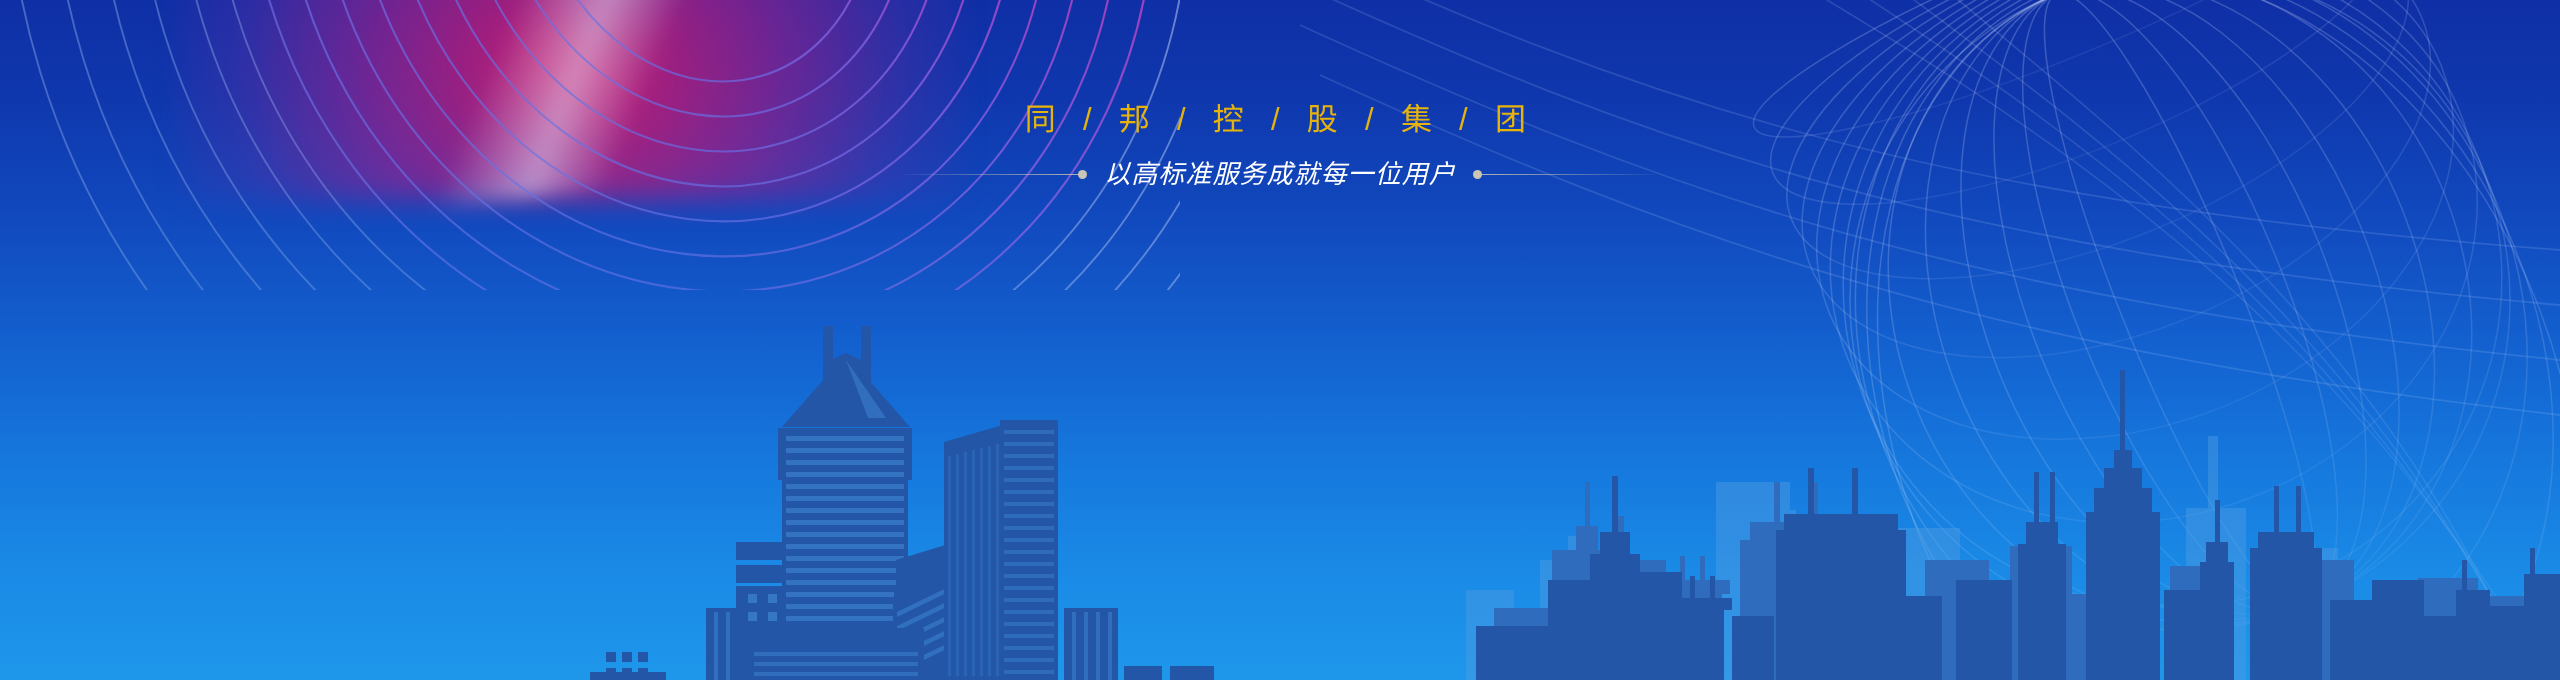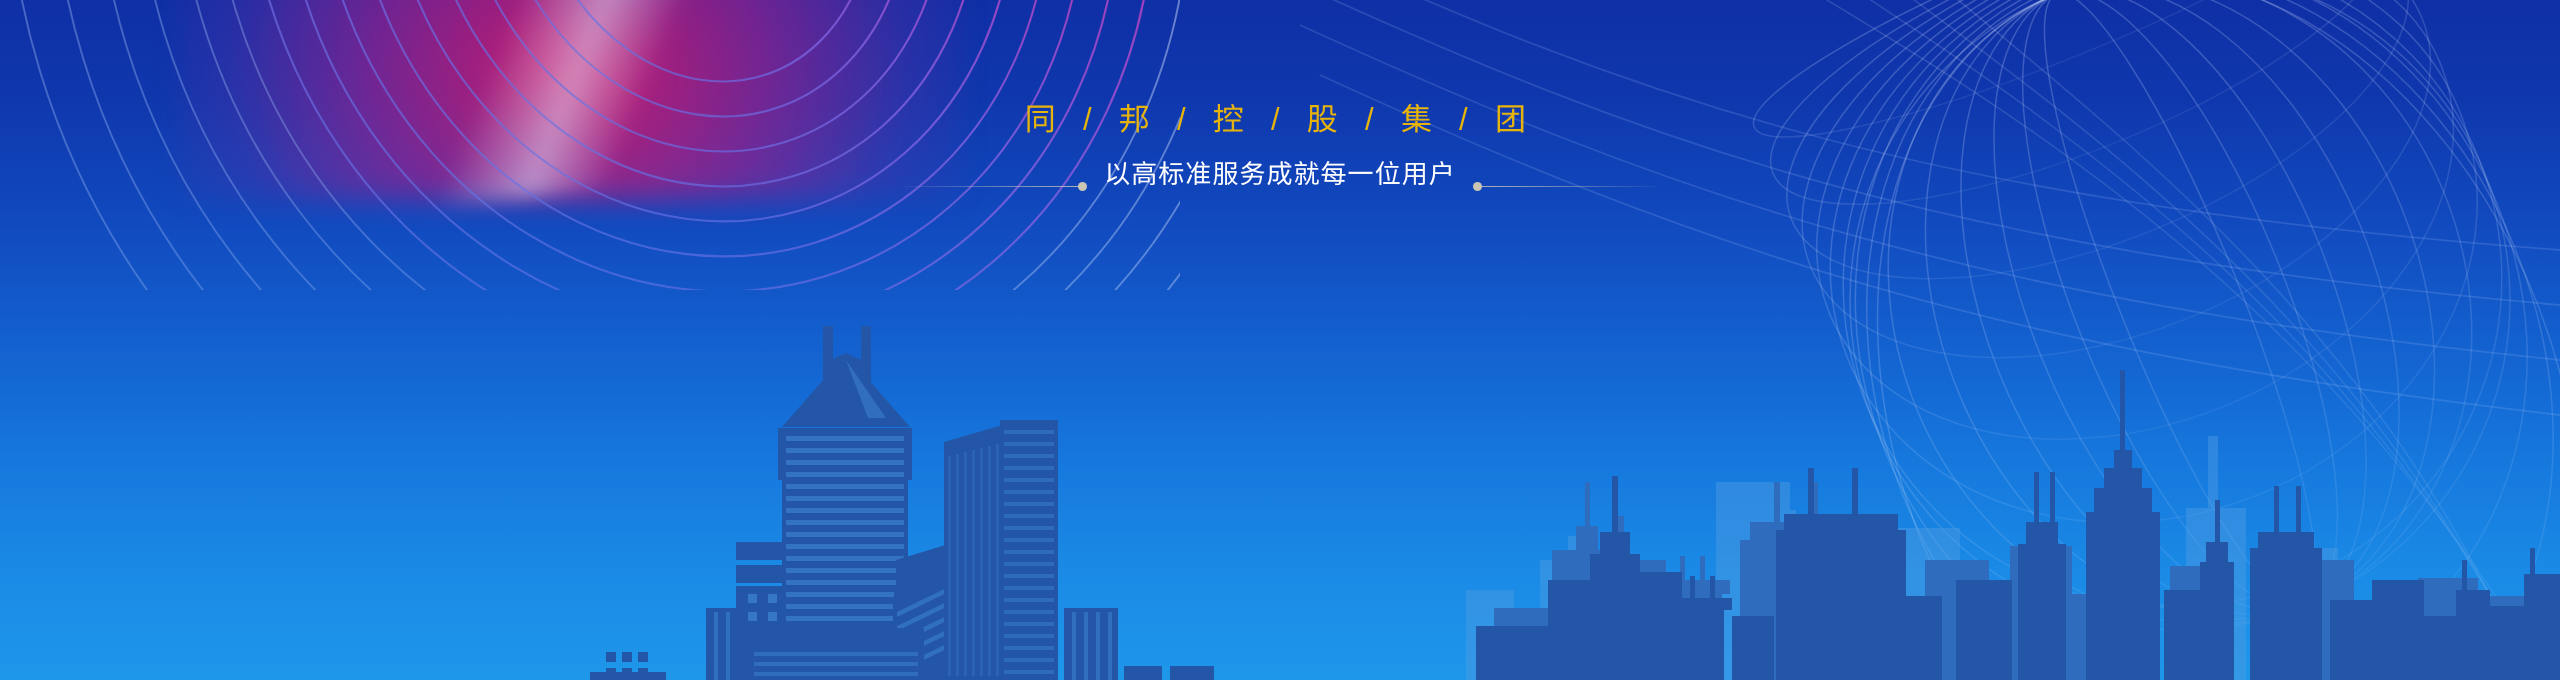--- a/index.html
+++ b/index.html
@@ -90,23 +90,24 @@
         #a8c6f6 100%);
     -webkit-background-clip: text;
     background-clip: text;
     color: transparent;
     -webkit-text-fill-color: transparent;
     filter: drop-shadow(0 5px 9px rgba(6, 26, 96, 0.40));
   }
   .sub-row {
     margin-top: 26px;
     display: flex;
-    align-items: flex-end;
+    align-items: center;
     justify-content: center;
     gap: 20px;
+    font-style: italic;
   }
   .rule {
     position: relative;
     width: 180px;
     height: 1px;
     background: linear-gradient(90deg,
         rgba(205,200,182,0.05) 0%,
         rgba(205,200,182,0.85) 100%);
   }
   .rule.right {

